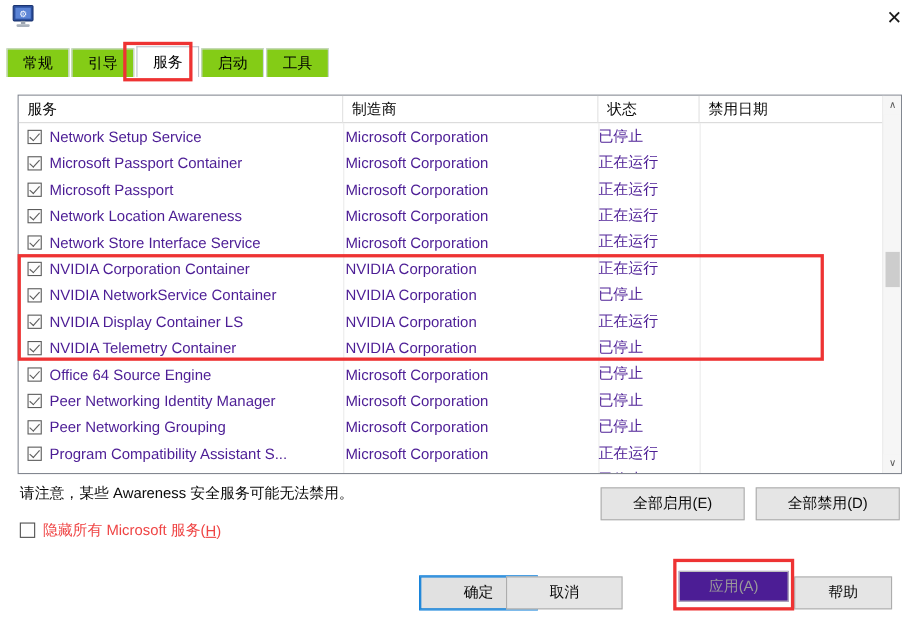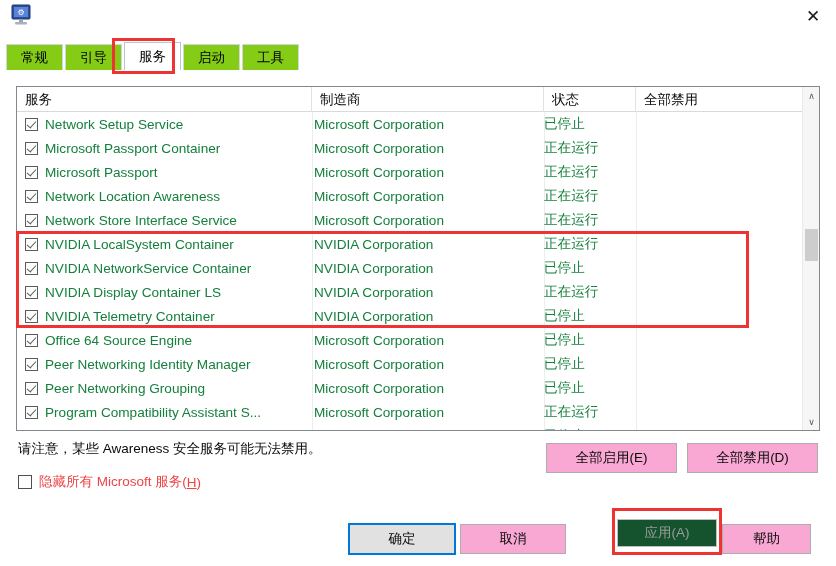--- a/index.html
+++ b/index.html
@@ -111,21 +111,21 @@
   .lv-body {
     position: absolute; left: 0; top: 25px;
     width: 787px; height: 318px;
     overflow: hidden;
   }
   .row {
     height: 24px;
     display: flex;
     align-items: center;
     font-size: 13.6px;
-    color: #15803d;
+    color: #4c1d95;
     white-space: nowrap;
     cursor: default;
   }
   .cell { overflow: hidden; white-space: nowrap; display: flex; align-items: center; }
   .cell.name  { width: 295px; padding-left: 8px; }
   .cell.vendor{ width: 232px; padding-left: 2px; }
   .cell.state { width: 92px; }
   .cell.date  { width: 168px; }
 
   .cb {
@@ -198,37 +198,37 @@
     font-size: 13.5px; color: #ef4444;
     white-space: nowrap;
     cursor: default;
   }
   .hide-row .cb { width: 14px; height: 14px; margin-right: 7px; border-color: #4f4f4f; }
   .accesskey { text-decoration: underline; }
 
   
   .btn {
     position: absolute;
-    background: #f9a8d4;
+    background: #e5e5e5;
     border: 1px solid #adadad;
     font-size: 13.5px;
     color: #0a0a0a;
     display: flex; align-items: center; justify-content: center;
     white-space: nowrap;
     cursor: default;
   }
-  .btn.disabled { color: #9a9a9a; background: #14532d; border-color: #bfbfbf; }
+  .btn.disabled { color: #9a9a9a; background: #4c1d95; border-color: #bfbfbf; }
   .btn.default {
     border: 1px solid #0078d7;
     outline: 1px solid #0078d7;
     background: #e1e1e1;
   }
   #btn-enable-all  { left: 546px; top: 443px; width: 131px; height: 30px; }
   #btn-disable-all { left: 687px; top: 443px; width: 131px; height: 30px; }
-  #btn-ok     { left: 349px; top: 524px; width: 106px; height: 30px; }
+  #btn-ok     { left: 382px; top: 524px; width: 106px; height: 30px; }
   #btn-cancel { left: 460px; top: 524px; width: 106px; height: 30px; }
   #btn-apply  { left: 617px; top: 519px; width: 100px; height: 28px; }
   #btn-help   { left: 722px; top: 524px; width: 89px; height: 30px; }
 </style>
 </head>
 <body>
 
 <div id="app">
 
   <div class="titlebar">
@@ -251,21 +251,21 @@
     <div class="tab">启动</div>
     <div class="tab">工具</div>
   </div>
 
   <div class="listview">
 
     <div class="lv-header">
       <div class="lv-col c0">服务</div>
       <div class="lv-col c1">制造商</div>
       <div class="lv-col c2">状态</div>
-      <div class="lv-col c3">全部禁用</div>
+      <div class="lv-col c3">禁用日期</div>
     </div>
 
     <div class="colrule" style="left:295px"></div>
     <div class="colrule" style="left:527px"></div>
     <div class="colrule" style="left:619px"></div>
 
     <div class="lv-body" id="rows">
         <div class="row">
           <div class="cell name">
             <div class="cb checked"></div>
@@ -307,21 +307,21 @@
             <div class="cb checked"></div>
             <span>Network Store Interface Service</span>
           </div>
           <div class="cell vendor">Microsoft Corporation</div>
           <div class="cell state">正在运行</div>
           <div class="cell date"></div>
         </div>
         <div class="row">
           <div class="cell name">
             <div class="cb checked"></div>
-            <span>NVIDIA LocalSystem Container</span>
+            <span>NVIDIA Corporation Container</span>
           </div>
           <div class="cell vendor">NVIDIA Corporation</div>
           <div class="cell state">正在运行</div>
           <div class="cell date"></div>
         </div>
         <div class="row">
           <div class="cell name">
             <div class="cb checked"></div>
             <span>NVIDIA NetworkService Container</span>
           </div>

